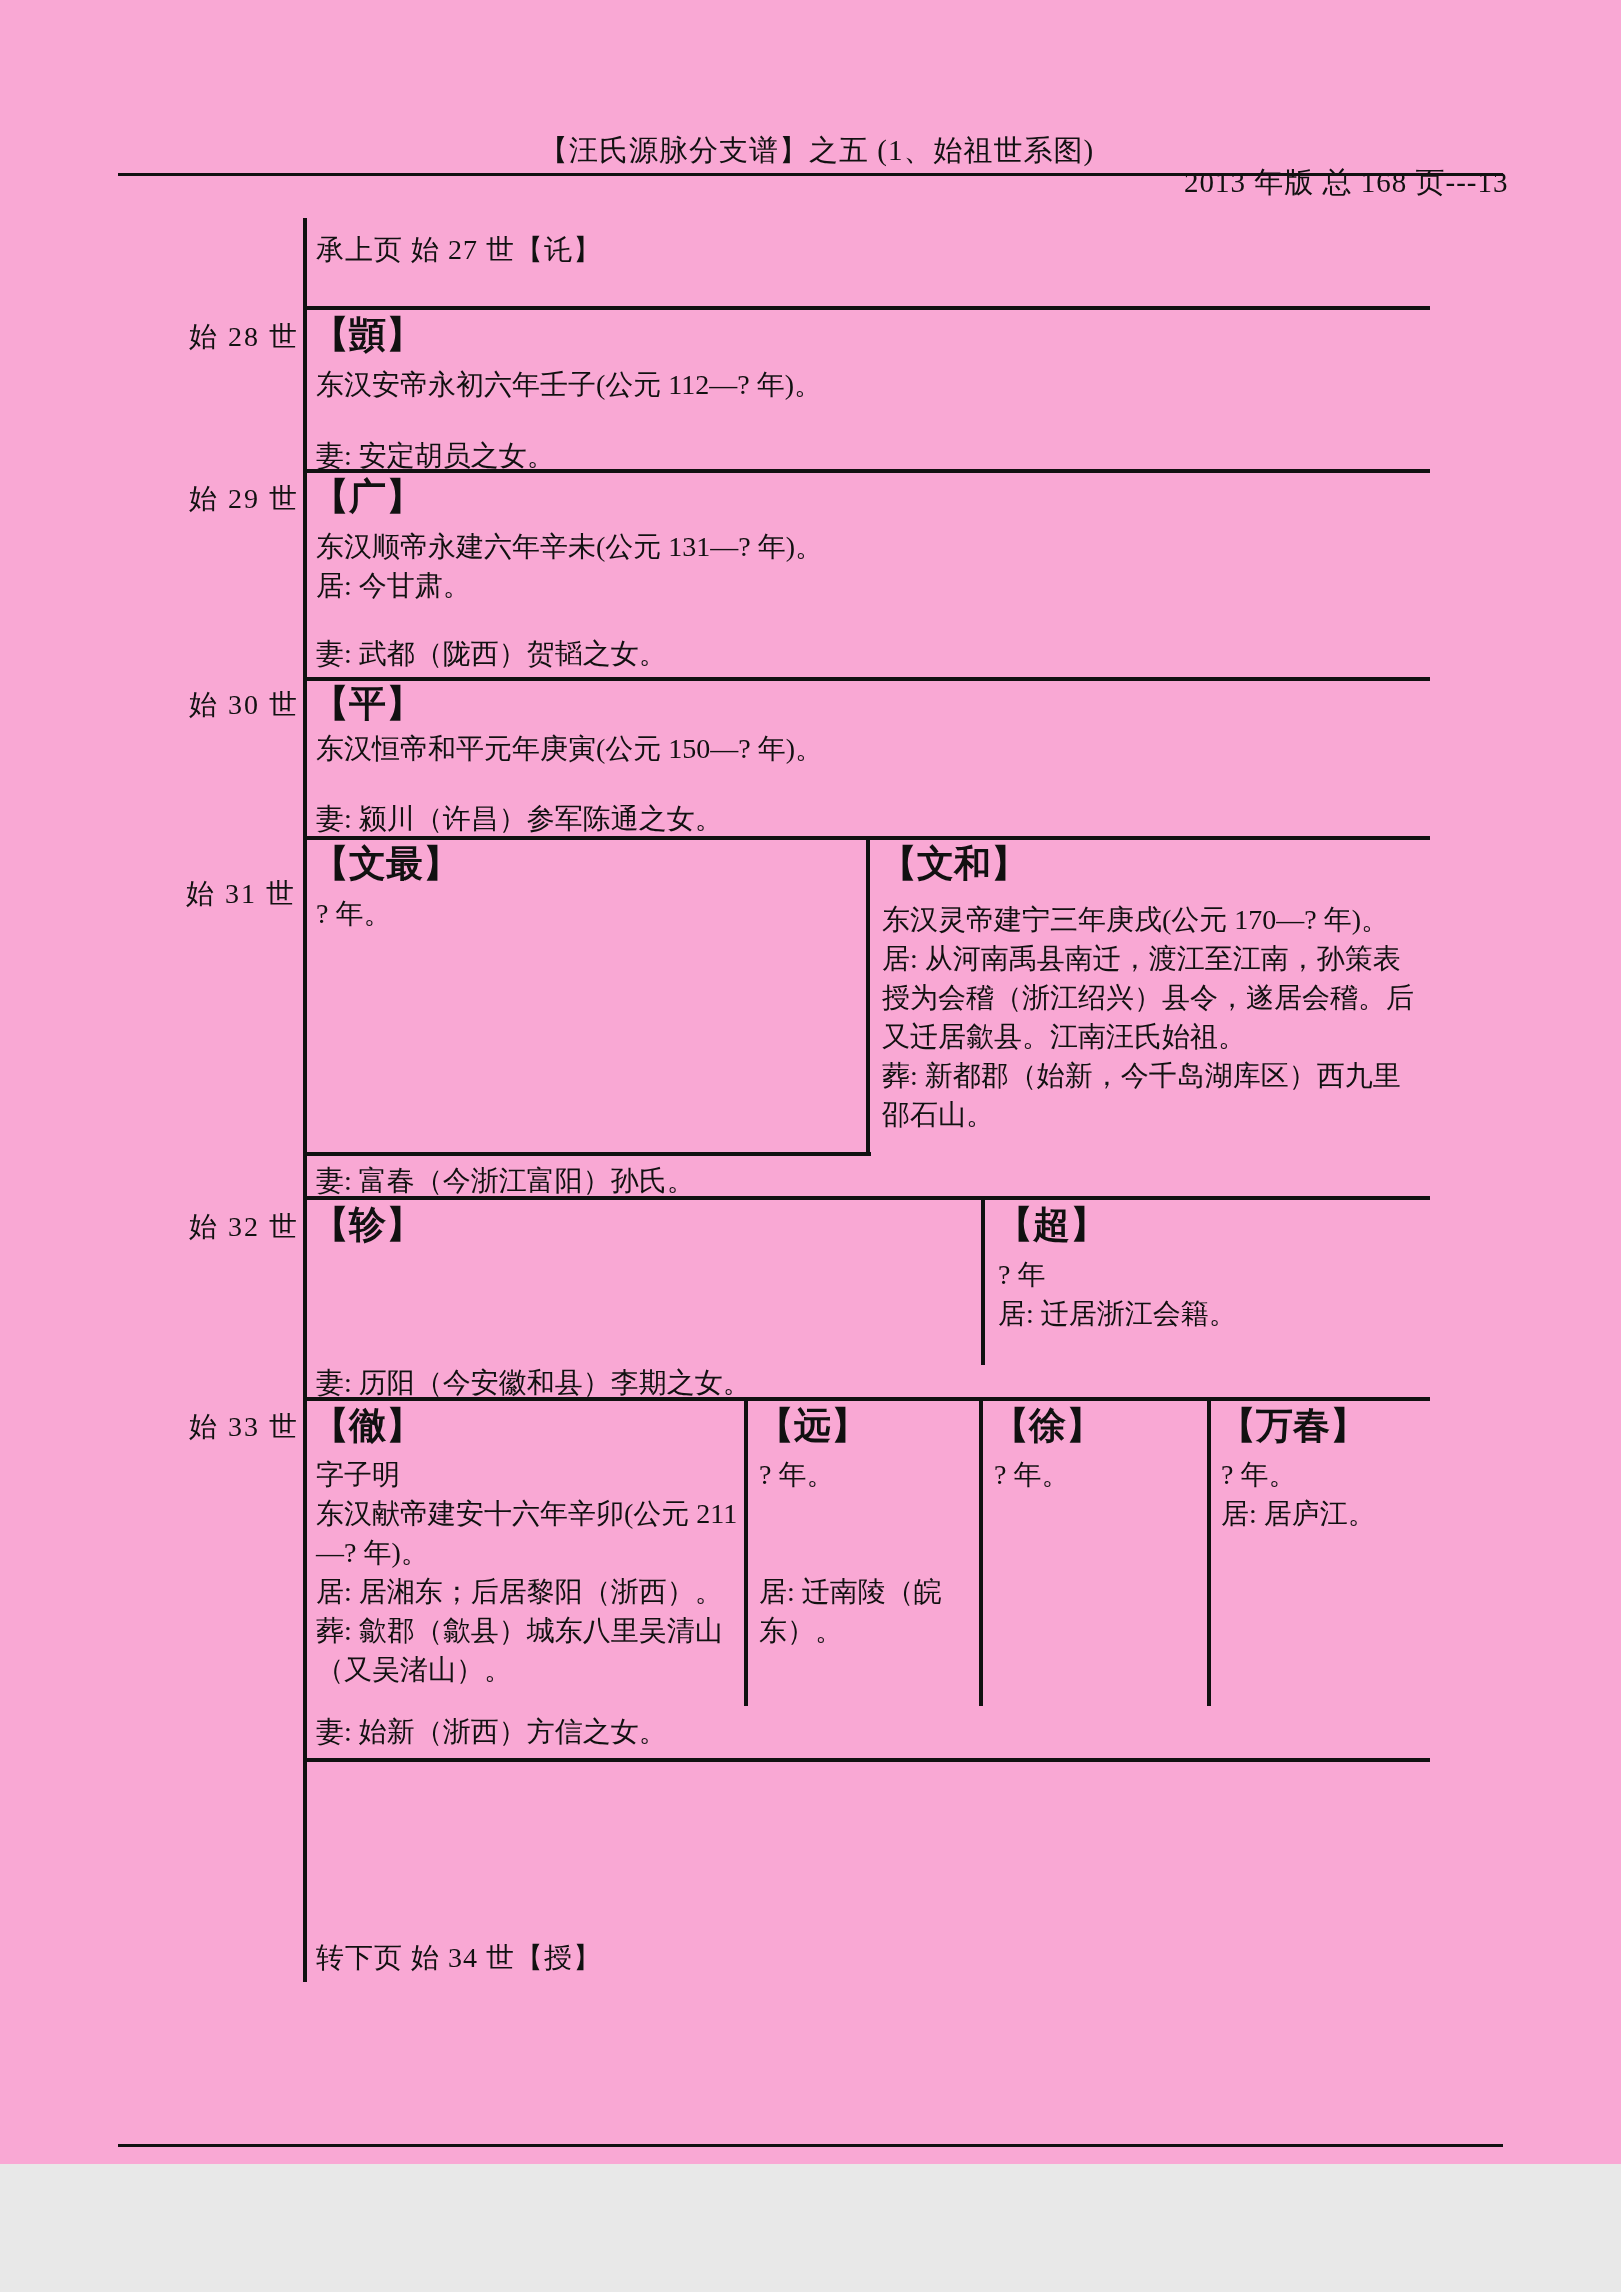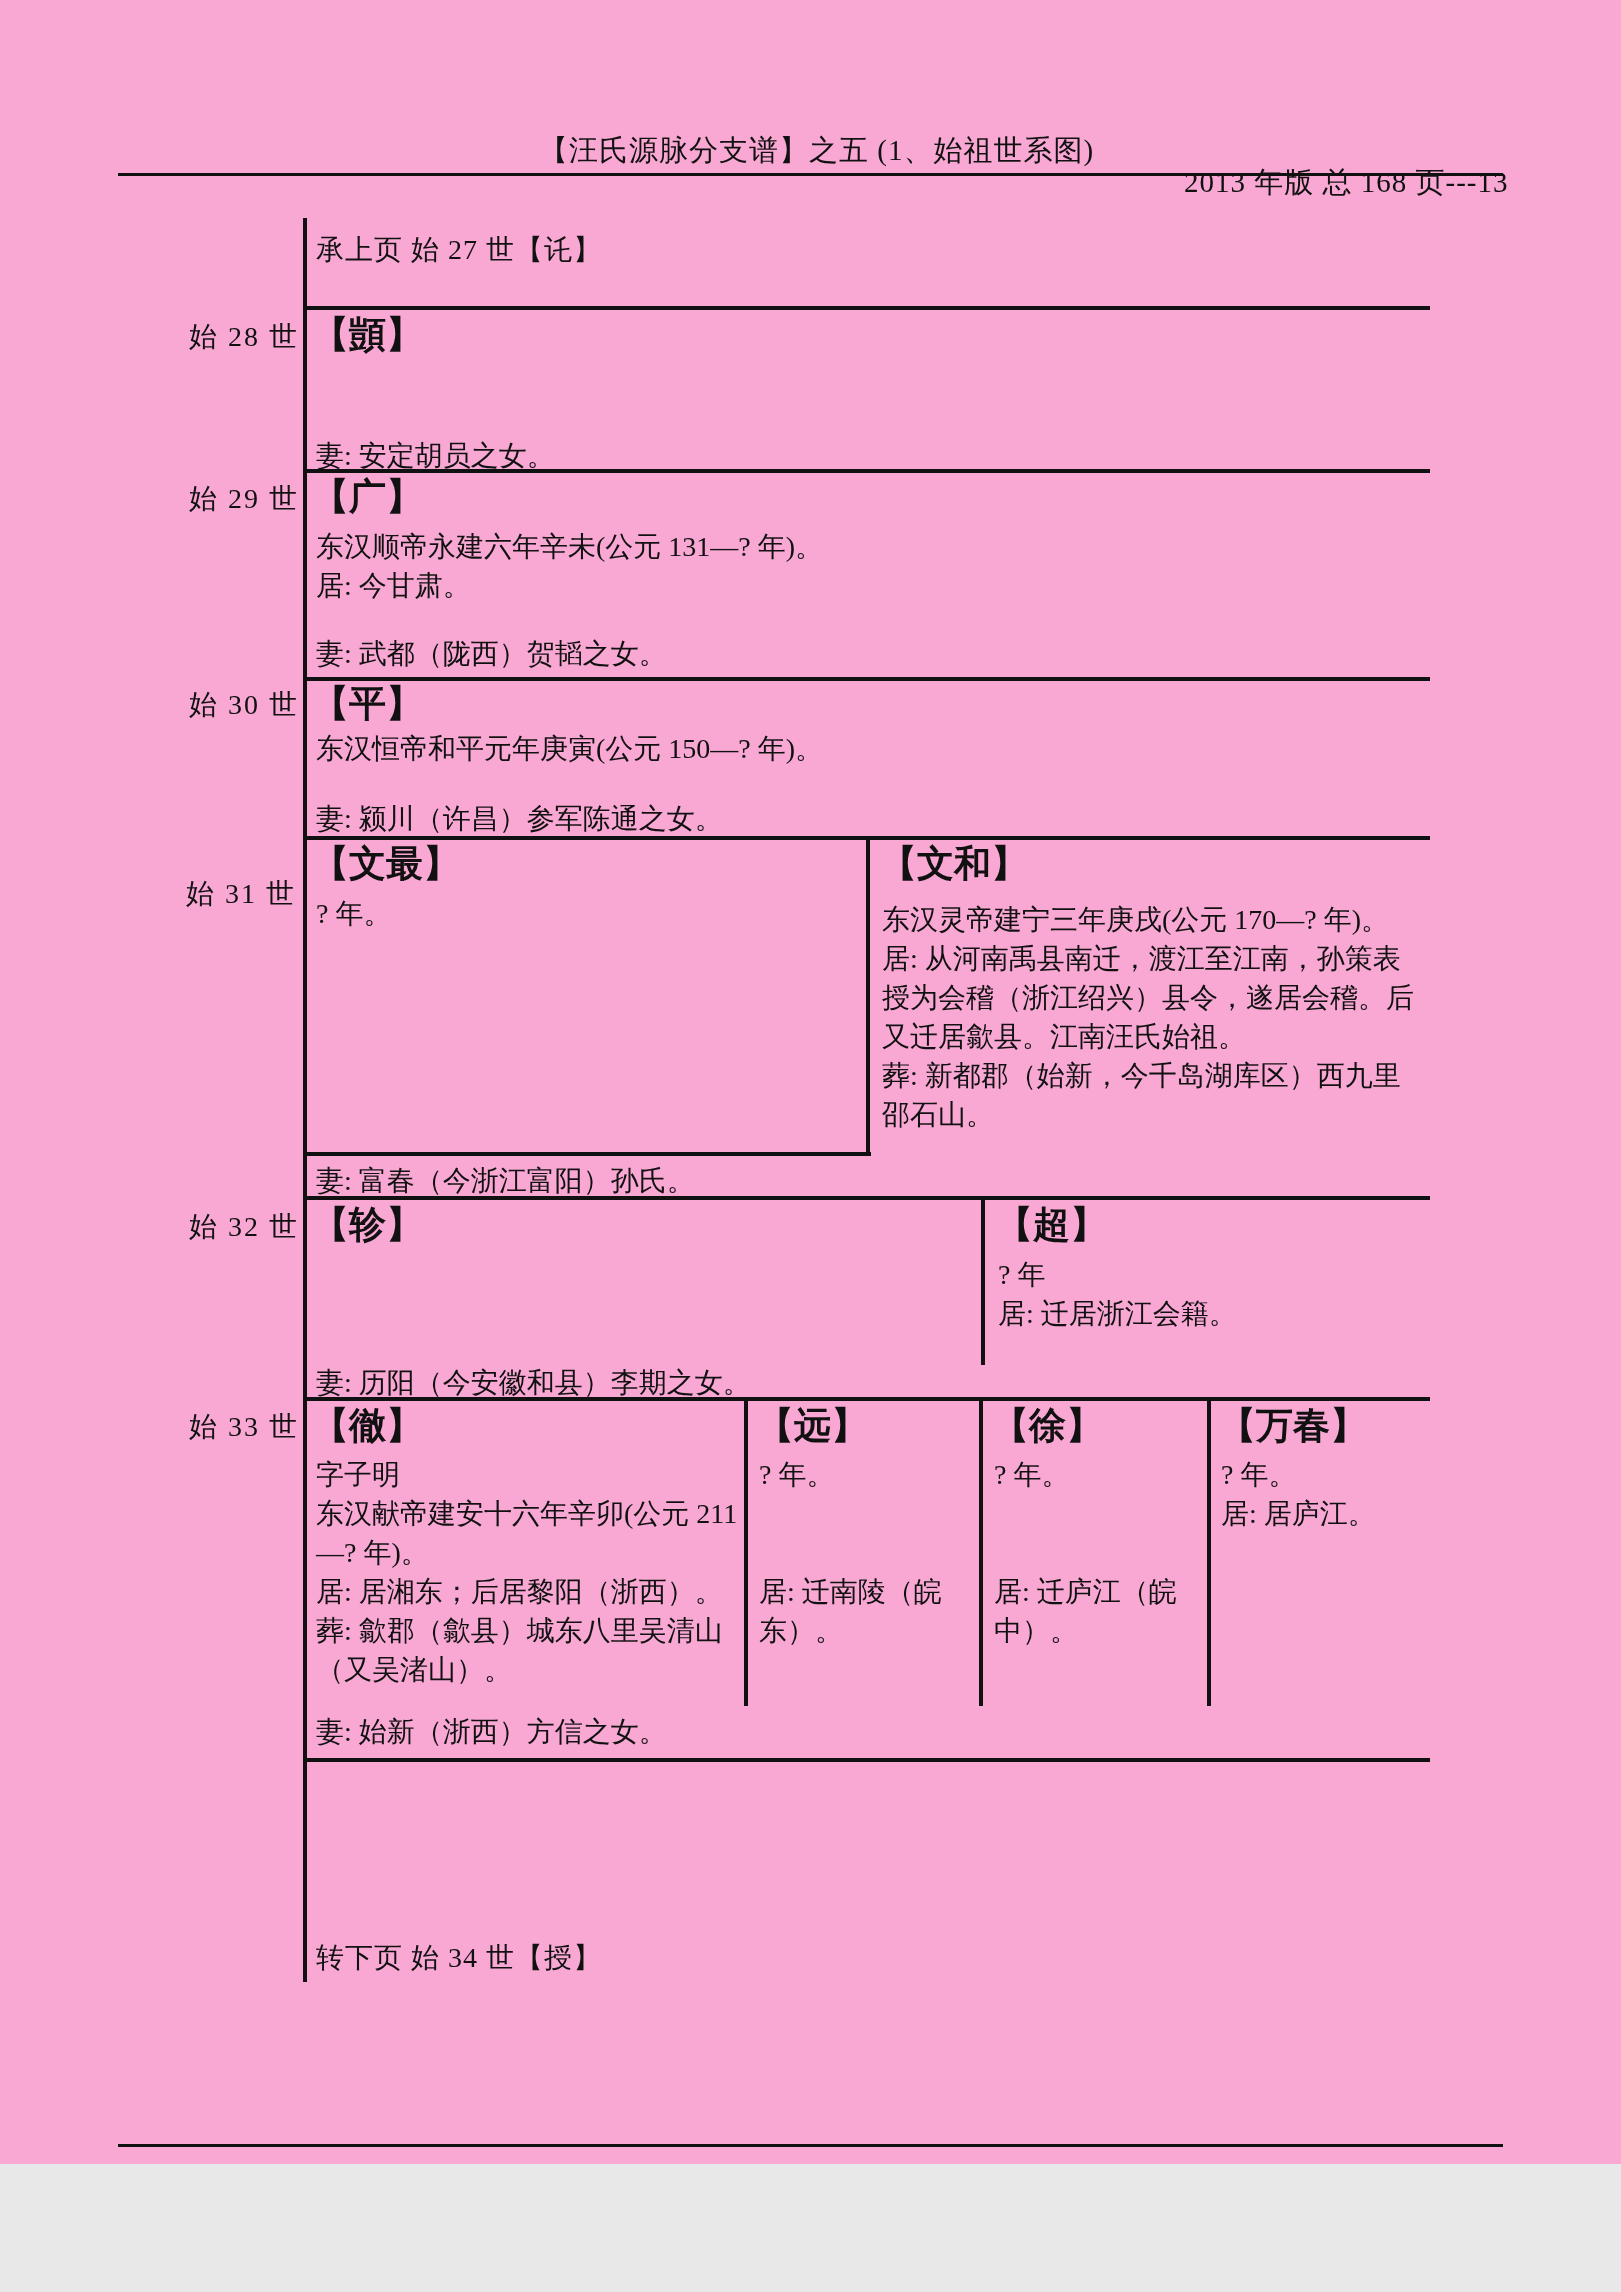--- a/index.html
+++ b/index.html
@@ -42,20 +42,23 @@
   <div class="hline" style="left:303px;top:1397px;width:1127px;height:3.9px;"></div>
   <div class="vline" style="left:744px;top:1397px;width:3.9px;height:309px;"></div>
   <div class="vline" style="left:979px;top:1397px;width:3.9px;height:309px;"></div>
   <div class="vline" style="left:1207px;top:1397px;width:3.9px;height:309px;"></div>
   <div class="hline" style="left:303px;top:1758px;width:1127px;height:3.9px;"></div>
 
   <div class="cont" style="left:316px;top:231px;">承上页 始 27 世【讬】</div>
 
   <div class="genlabel" style="left:189px;top:318px;">始 28 世</div>
   <div class="name" style="left:312px;top:312px;">【顗】</div>
+  <div class="tlines" style="left:316px;top:365px;width:1098px;">
+      <div class="tline">东汉安帝永初六年壬子(公元 112—? 年)。</div>
+    </div>
   <div class="wife" style="left:316px;top:437px;">妻: 安定胡员之女。</div>
 
   <div class="genlabel" style="left:189px;top:480px;">始 29 世</div>
   <div class="name" style="left:312px;top:474px;">【广】</div>
   <div class="tlines" style="left:316px;top:527px;width:1098px;">
       <div class="tline">东汉顺帝永建六年辛未(公元 131—? 年)。</div>
       <div class="tline">居: 今甘肃。</div>
     </div>
   <div class="wife" style="left:316px;top:635px;">妻: 武都（陇西）贺韬之女。</div>
 
@@ -101,21 +104,20 @@
       <div class="tline">? 年。</div>
       <div class="tline">&nbsp;</div>
       <div class="tline">&nbsp;</div>
       <div class="tline">居: 迁南陵（皖东）。</div>
     </div>
   <div class="name" style="left:992px;top:1403px;">【徐】</div>
   <div class="tlines" style="left:994px;top:1455px;width:210px;">
       <div class="tline">? 年。</div>
       <div class="tline">&nbsp;</div>
       <div class="tline">&nbsp;</div>
-      <div class="tline">居: 迁庐江（皖中）。</div>
     </div>
   <div class="name" style="left:1219px;top:1403px;">【万春】</div>
   <div class="tlines" style="left:1221px;top:1455px;width:202px;">
       <div class="tline">? 年。</div>
       <div class="tline">居: 居庐江。</div>
     </div>
   <div class="wife" style="left:316px;top:1713px;">妻: 始新（浙西）方信之女。</div>
 
   <div class="cont" style="left:316px;top:1939px;">转下页 始 34 世【授】</div>
 

